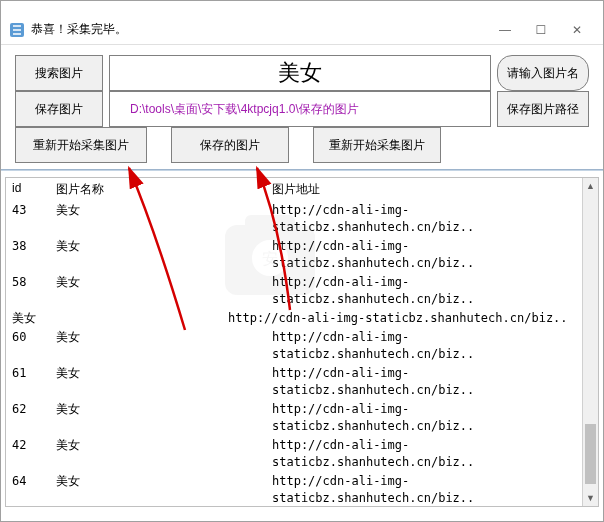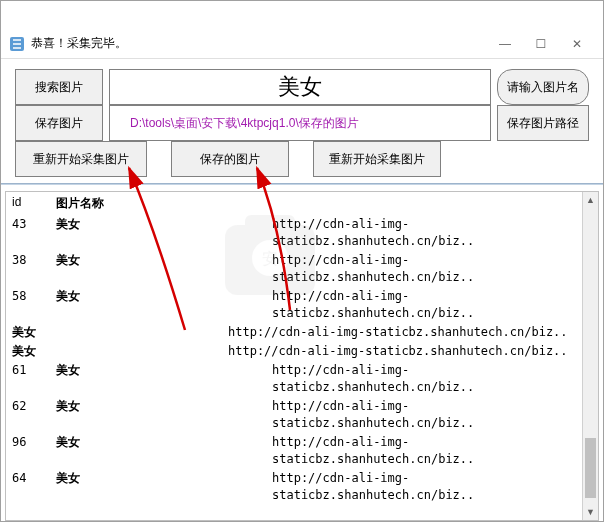--- a/index.html
+++ b/index.html
@@ -16,24 +16,24 @@
 .btn-search { width: 88px; }
 .searchbox { flex: 1; border: 1px solid #808080; height: 36px; text-align: center; font-size: 22px; font-family: "SimSun", serif; outline: none; }
 .pathbtn { width: 92px; border-radius: 15px; }
 .savepath-input { flex: 1; border: 1px solid #808080; height: 36px; padding: 0 20px; font-size: 12px; color: #a21caf; background: #fff; outline: none; }
 .savepathlabel { width: 92px; }
 .row2 .btn { height: 36px; }
 .actionbtn1 { width: 132px; }
 .actionbtn2 { width: 118px; margin-left: 18px; }
 .actionbtn3 { width: 128px; margin-left: 18px; }
 .divider { height: 2px; background: #c4d4e4; margin: 6px 0 2px 0; border-top: 1px solid #9db4cc; }
-.tablewrap { border: 1px solid #c0c0c0; margin: 4px 4px 0 4px; height: 330px; overflow: hidden; background: #fff; position: relative; }
+.tablewrap { border: 1px solid #c0c0c0; margin: 4px 4px 14px 4px; height: 330px; overflow: hidden; background: #fff; position: relative; }
 .table-header { display: flex; font-size: 12px; padding: 3px 6px; }
 .col-id { width: 44px; }
-.col-name { width: 216px; font-weight: bold; }
+.col-name { width: 216px; }
 .col-url { flex: 1; }
 .table-body { overflow-y: auto; height: 306px; }
 .table-row { display: flex; font-size: 12px; padding: 1px 6px; line-height: 17px; font-family: "SimSun", monospace; }
 .scrollbar { position: absolute; right: 0; top: 0; bottom: 0; width: 16px; background: #f0f0f0; border-left: 1px solid #d0d0d0; }
 .scroll-up, .scroll-down { height: 16px; background: #f0f0f0; display: flex; align-items: center; justify-content: center; color: #606060; font-size: 9px; }
 .scroll-thumb { position: absolute; left: 2px; right: 2px; background: #c0c0c0; }
 .arrow-svg { position: absolute; pointer-events: none; z-index: 10; }
 .watermark { position: absolute; top: 210px; left: 200px; opacity: 0.08; pointer-events: none; font-size: 30px; color: #404040; text-align: center; }
 </style>
 </head>
@@ -72,20 +72,21 @@
       <button class="btn actionbtn3">重新开始采集图片</button>
     </div>
   </div>
 
   <div class="divider"></div>
 
   <div class="tablewrap">
     <div class="table-header">
       <div class="col-id">id</div>
       <div class="col-name">图片名称</div>
+      <div class="col-url">图片地址</div>
     </div>
     <div class="table-body" id="tbody">
         <div class="table-row">
           <div class="col-id">43</div>
           <div class="col-name">美女</div>
           <div class="col-url">http://cdn-ali-img-staticbz.shanhutech.cn/biz..</div>
         </div>
         <div class="table-row">
           <div class="col-id">38</div>
           <div class="col-name">美女</div>
@@ -94,35 +95,36 @@
         <div class="table-row">
           <div class="col-id">58</div>
           <div class="col-name">美女</div>
           <div class="col-url">http://cdn-ali-img-staticbz.shanhutech.cn/biz..</div>
         </div>
         <div class="table-row">
           <div class="col-name">美女</div>
           <div class="col-url">http://cdn-ali-img-staticbz.shanhutech.cn/biz..</div>
         </div>
         <div class="table-row">
+          <div class="col-id">60</div>
           <div class="col-name">美女</div>
           <div class="col-url">http://cdn-ali-img-staticbz.shanhutech.cn/biz..</div>
         </div>
         <div class="table-row">
           <div class="col-id">61</div>
           <div class="col-name">美女</div>
           <div class="col-url">http://cdn-ali-img-staticbz.shanhutech.cn/biz..</div>
         </div>
         <div class="table-row">
           <div class="col-id">62</div>
           <div class="col-name">美女</div>
           <div class="col-url">http://cdn-ali-img-staticbz.shanhutech.cn/biz..</div>
         </div>
         <div class="table-row">
-          <div class="col-id">96</div>
+          <div class="col-id">42</div>
           <div class="col-name">美女</div>
           <div class="col-url">http://cdn-ali-img-staticbz.shanhutech.cn/biz..</div>
         </div>
         <div class="table-row">
           <div class="col-id">64</div>
           <div class="col-name">美女</div>
           <div class="col-url">http://cdn-ali-img-staticbz.shanhutech.cn/biz..</div>
         </div>
       </div>
     <div class="scrollbar">

